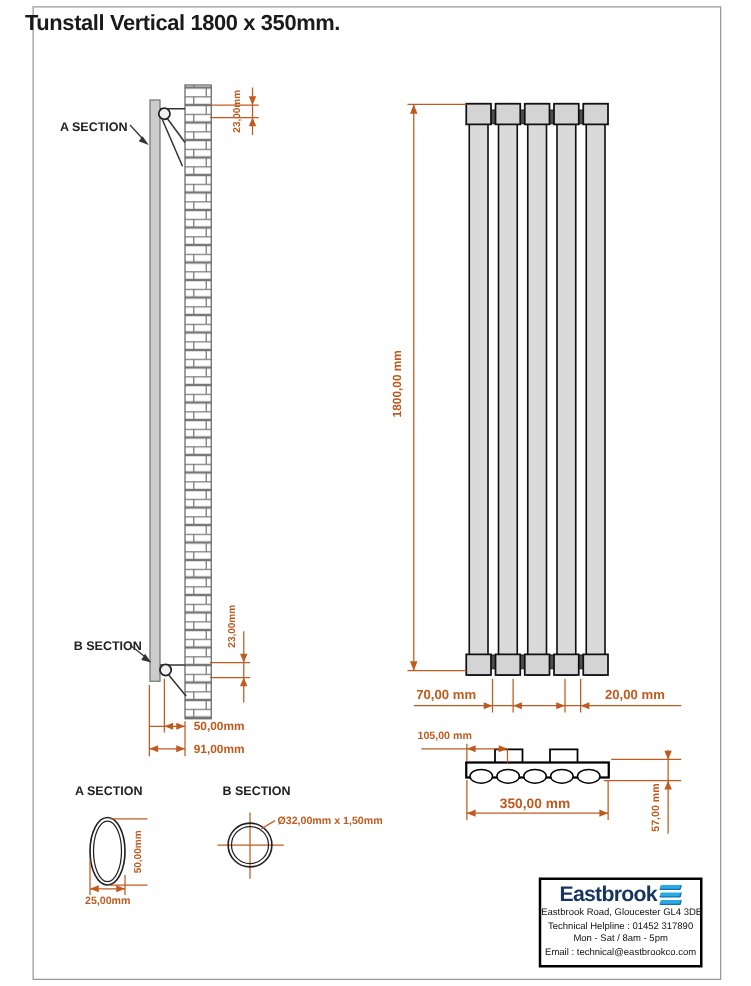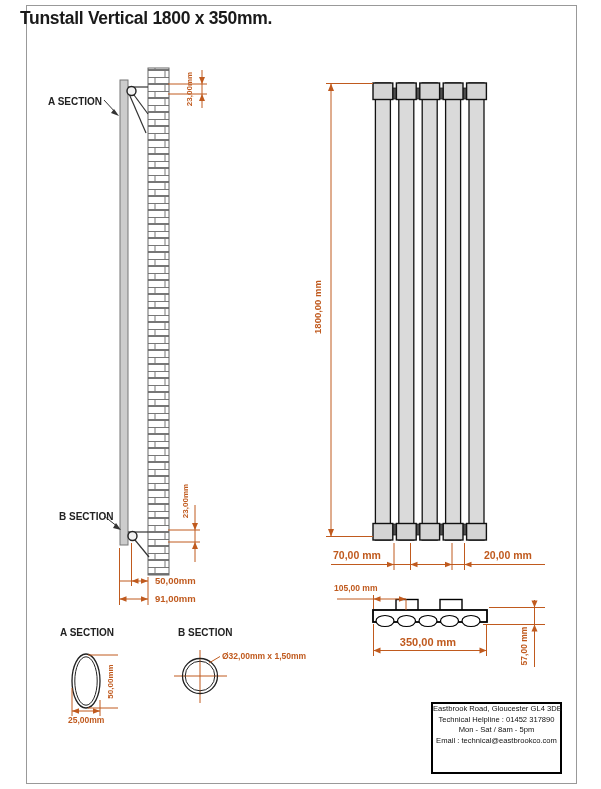--- a/index.html
+++ b/index.html
@@ -214,18 +214,26 @@
         <line x1="200" y1="650" x2="200" y2="703" class="dimline" stroke-width="0.8"></line>
         <circle cx="200" cy="676" r="17.5" class="blk" stroke-width="1.3" fill="#fff"></circle>
         <circle cx="200" cy="676" r="14.8" class="blk" stroke-width="1"></circle>
         <line x1="209" y1="663" x2="220" y2="656.5" class="dimline"></line>
         <text x="222" y="659" font-size="8.5" class="dimtxt">Ø32,00mm x 1,50mm</text>
       </g>
     </g>
   </svg>
 
   <div id="footerbox">
+    <div id="logorow">
+      <span id="brandname">Eastbrook</span>
+      <span id="brandicon">
+        <span class="bar"></span>
+          <span class="bar"></span>
+          <span class="bar"></span>
+      </span>
+    </div>
     <div class="footline">Eastbrook Road, Gloucester GL4 3DB</div>
     <div class="footline">Technical Helpline : 01452 317890</div>
     <div class="footline">Mon - Sat / 8am - 5pm</div>
     <div class="footline">Email : technical@eastbrookco.com</div>
   </div>
 </div>
 
 </body></html>

